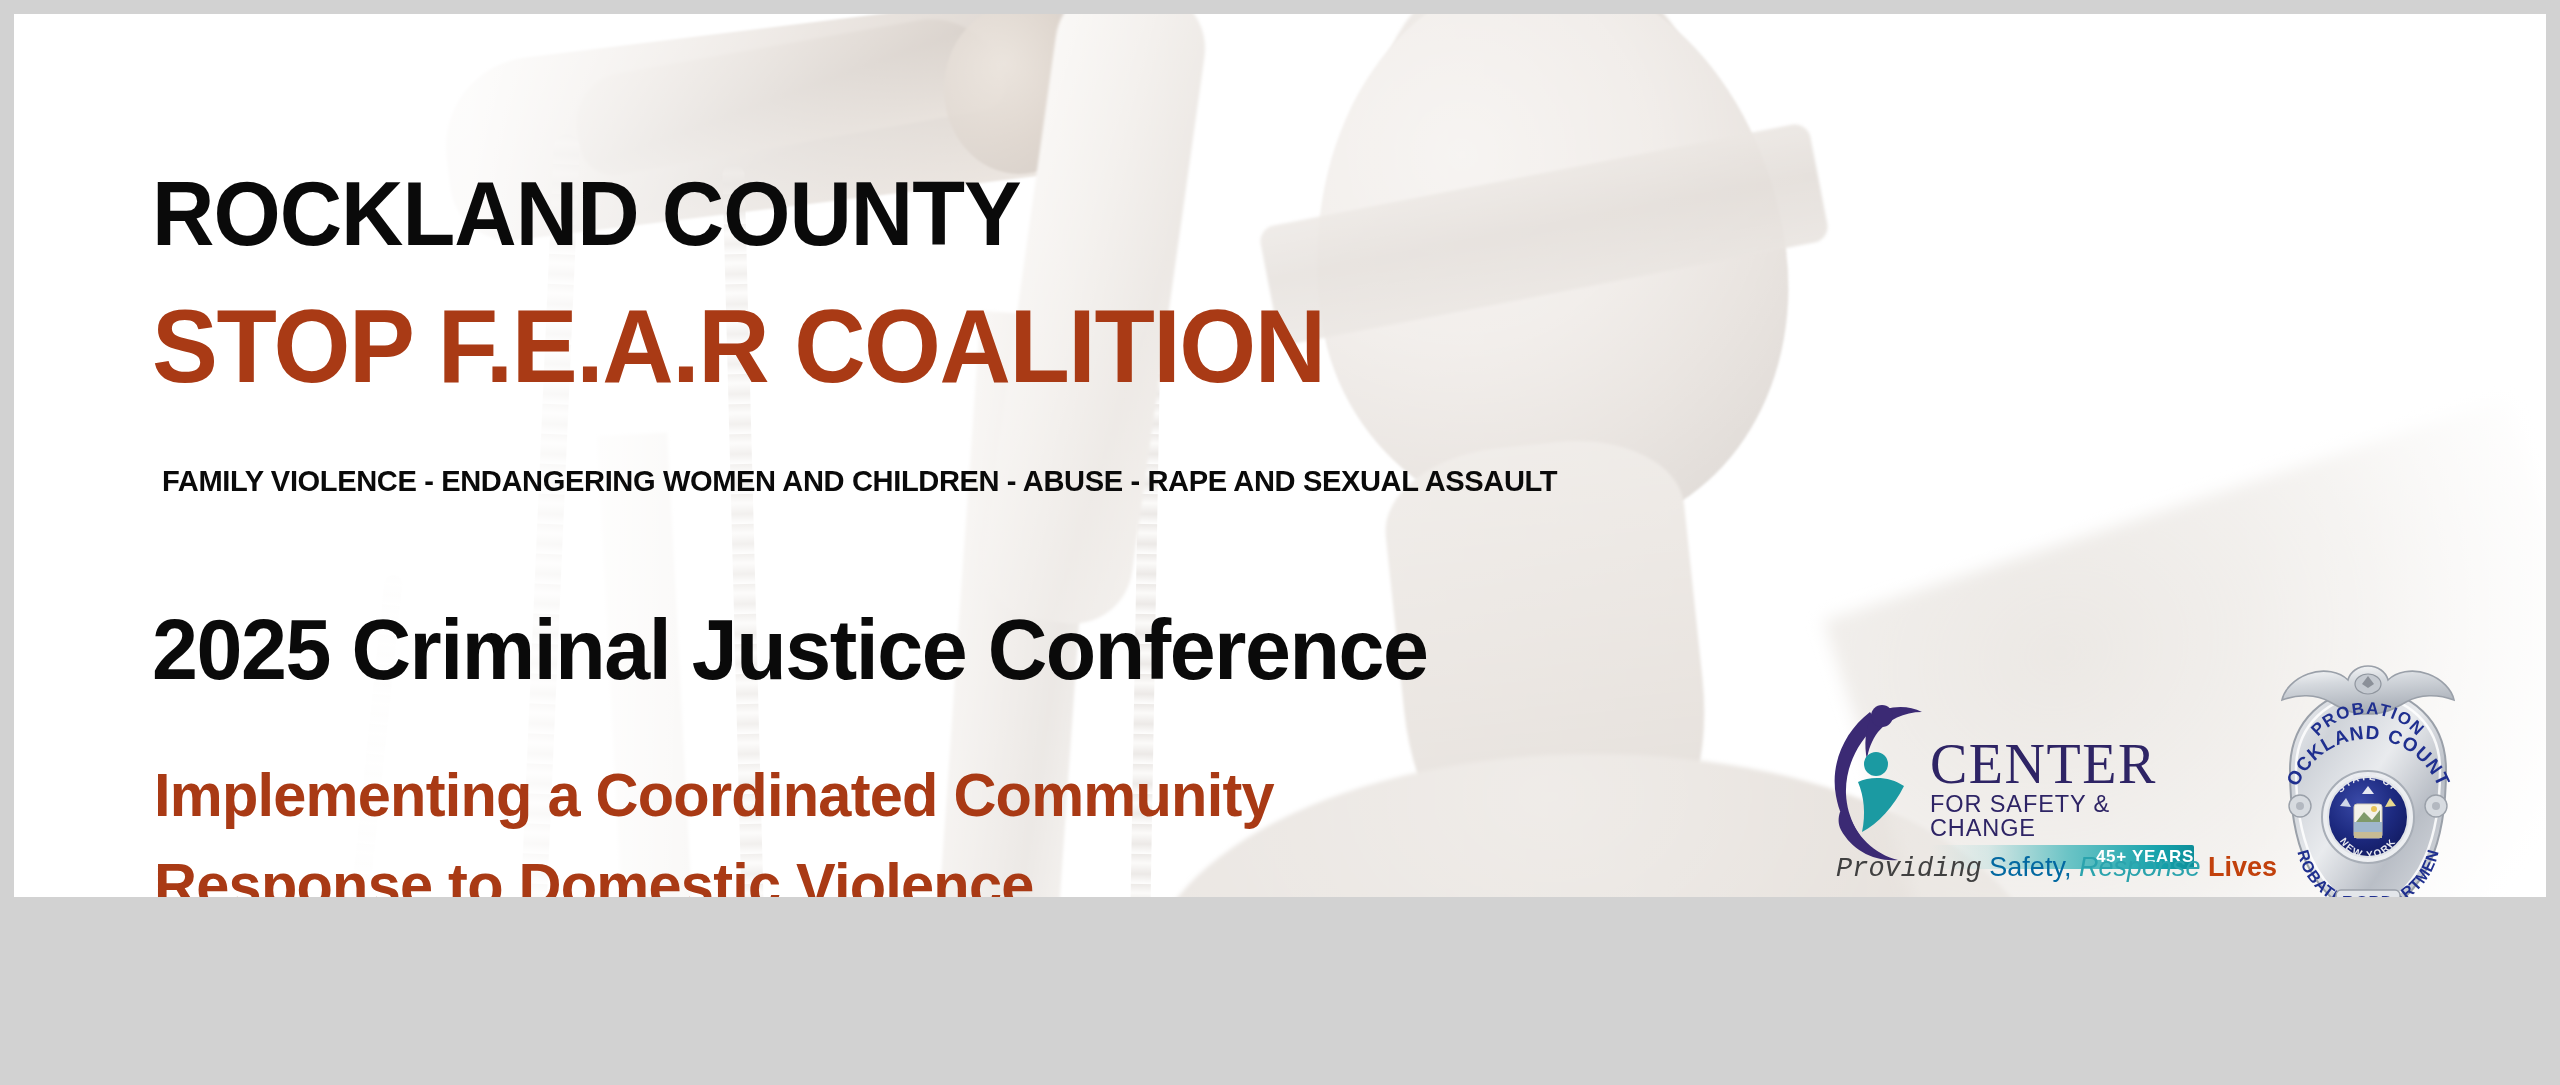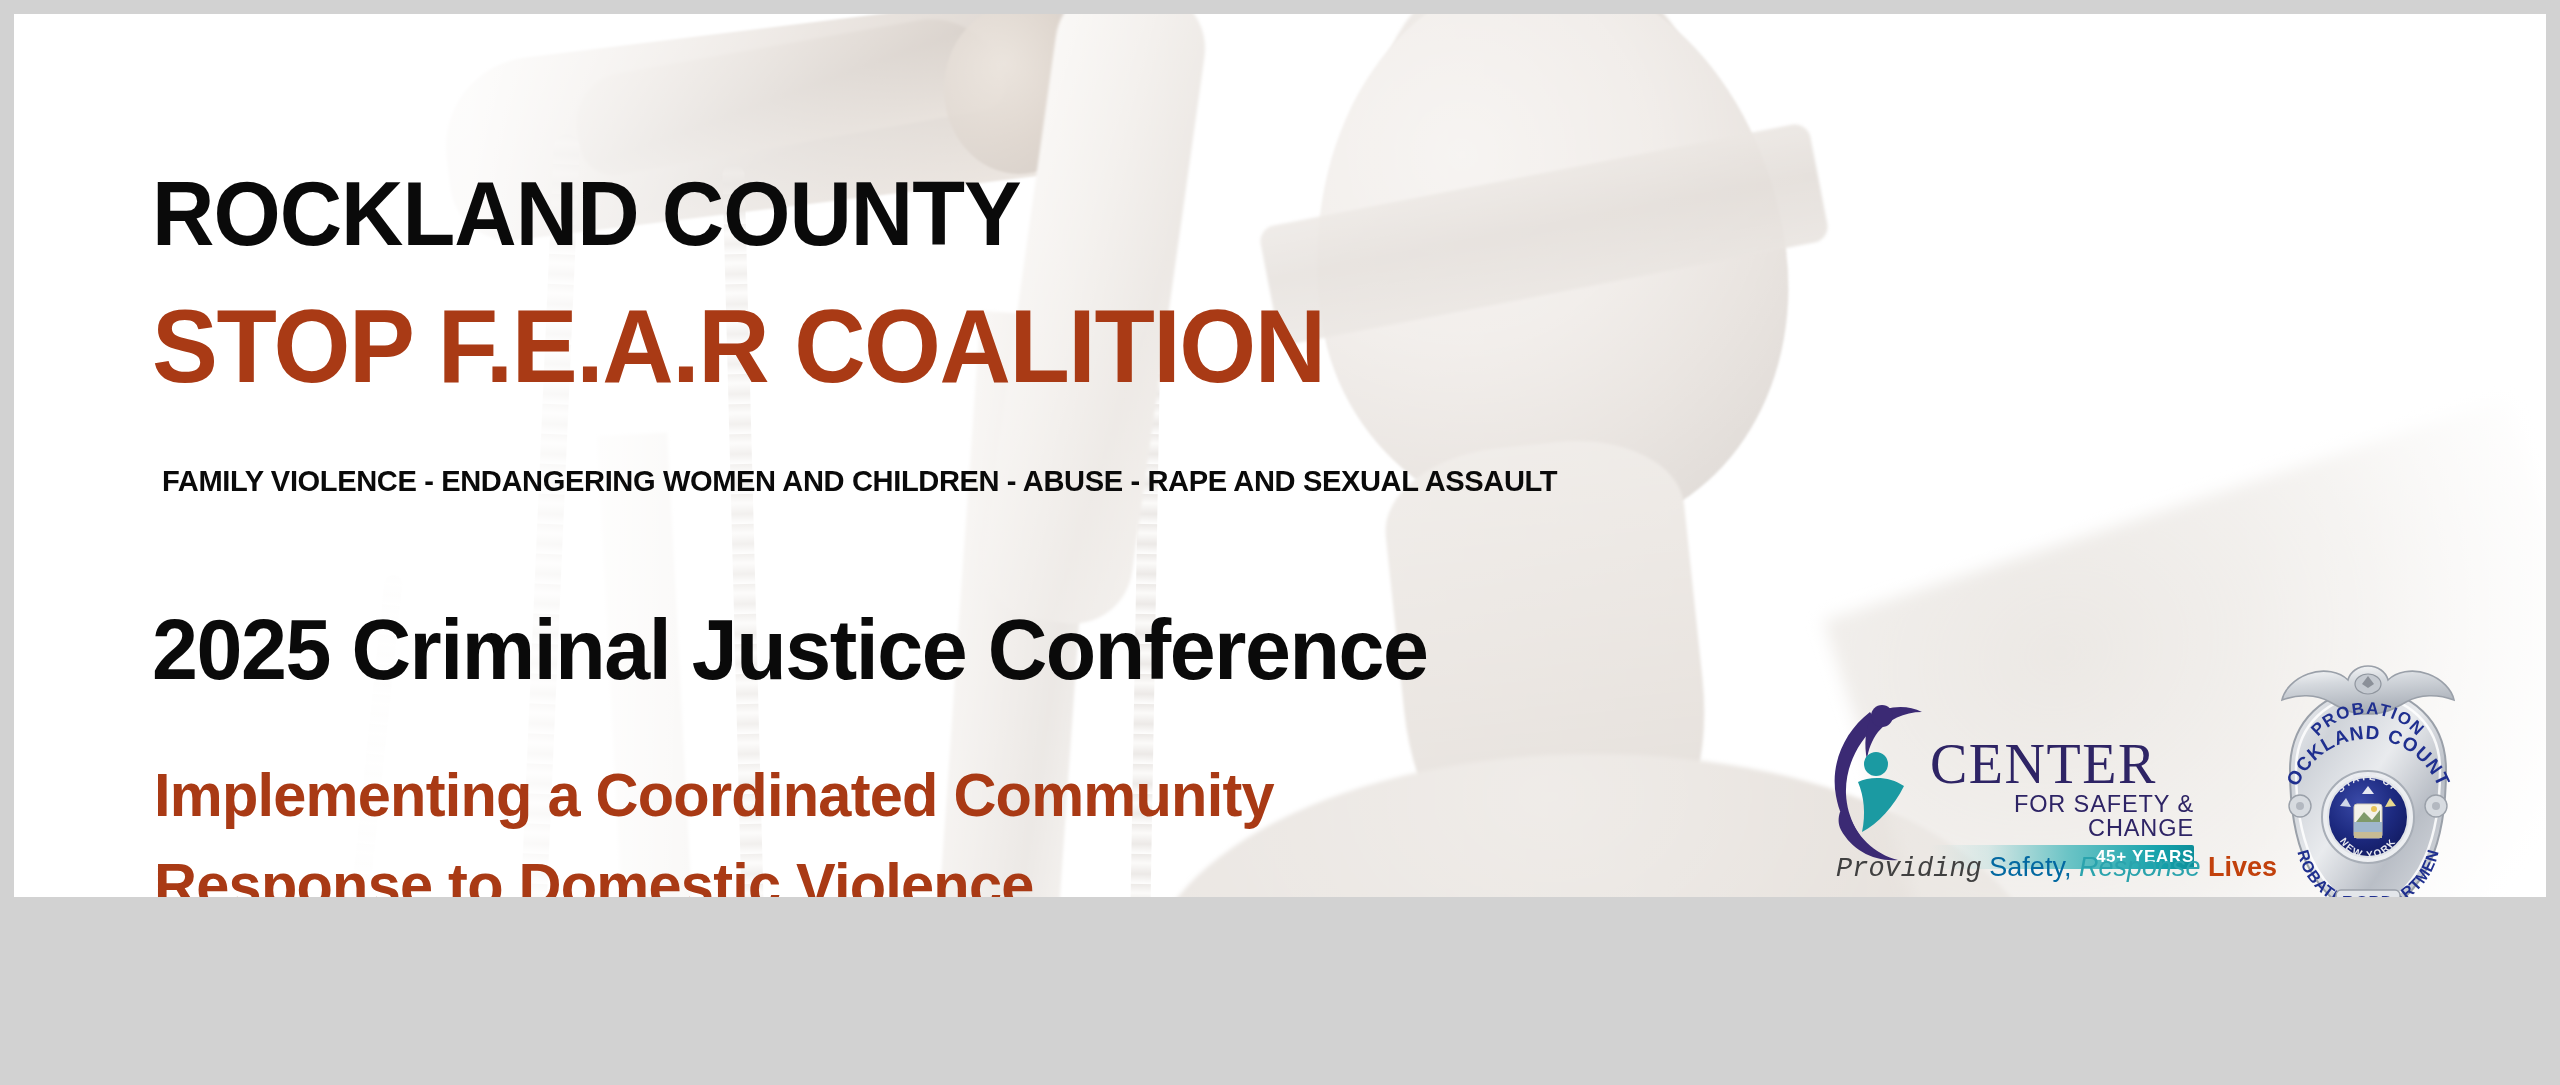--- a/index.html
+++ b/index.html
@@ -335,21 +335,20 @@
     color: #2e2465;
     line-height: 0.95;
     font-family: "Liberation Serif", serif;
   }
   .csc-forsafety {
     margin-top: 2px;
     font-size: 23.5px;
     font-weight: 400;
     letter-spacing: 0.9px;
     color: #2e2465;
-    text-align: right;
     line-height: 1;
   }
   .csc-years-wrap {
     margin-top: 5px;
     height: 24px;
     background: linear-gradient(to right,
       rgba(255,255,255,0) 0%,
       rgba(164,216,216,0.35) 22%,
       #6cc4c6 52%,
       #17a3ac 86%,

